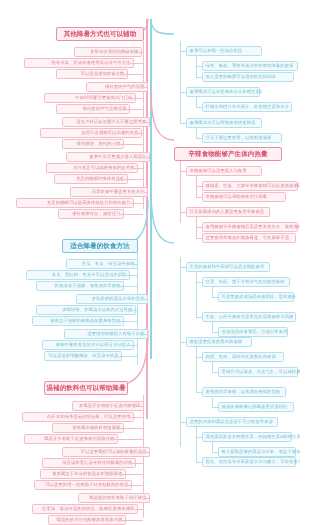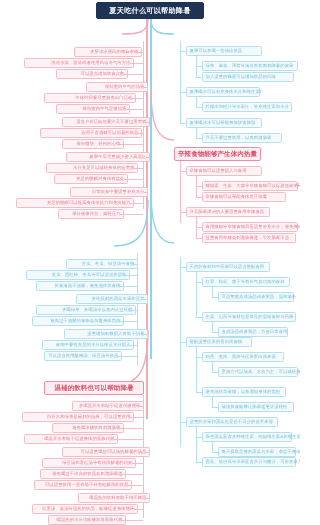--- a/index.html
+++ b/index.html
@@ -62,21 +62,20 @@
   .vrail.pink { background: #f3bcc8; }
   .vrail.cyan { background: #b4e0ee; }
 
   .curve { position: absolute; }
 </style>
 </head>
 <body>
 
 <div id="canvas">
 
-  <div class="title-box">夏天吃什么可以帮助降暑</div>
 
   <div class="spine pink" style="left:146px; top:19px; height:400px;"></div>
   <div class="spine cyan" style="left:150px; top:19px; height:340px;"></div>
 
   <svg class="curve" style="left:120px; top:19px;" width="30" height="22" viewBox="0 0 30 22">
     <path d="M28,0 C28,14 18,15 2,15" stroke="#f2a9b8" stroke-width="1.4" fill="none"></path>
   </svg>
 
   <svg class="curve" style="left:150px; top:19px;" width="26" height="22" viewBox="0 0 26 22">
     <path d="M1,0 C1,14 10,15 24,15" stroke="#8fd4e8" stroke-width="1.4" fill="none"></path>
@@ -91,20 +90,21 @@
   </svg>
 
   <svg class="curve" style="left:150px; top:90px;" width="26" height="52" viewBox="0 0 26 52">
     <path d="M1,0 C1,38 9,50 24,50" stroke="#f2a9b8" stroke-width="1.4" fill="none"></path>
   </svg>
 
   <svg class="curve" style="left:150px; top:190px;" width="26" height="55" viewBox="0 0 26 55">
     <path d="M1,0 C1,40 9,53 24,53" stroke="#8fd4e8" stroke-width="1.4" fill="none"></path>
   </svg>
 
+  <div class="bhead pink" style="left:56px; top:27px; width:88px;">其他降暑方式也可以辅助</div>
   <div class="vrail pink" style="left:143px; top:41px; height:168px;"></div>
 
   <div class="node pink r" style="right:158px; top:47px; width:68px;">多穿冰凉通风的棉麻衣物</div>
   <div class="tick pink" style="left:138px; top:52px;"></div>
   <div class="node pink r" style="right:166px; top:58px; width:110px;">洗冷水澡、游泳或者使用风扇冷气等方法</div>
   <div class="tick pink" style="left:130px; top:63px; width:13px;"></div>
   <div class="node pink r" style="right:172px; top:69px; width:72px;">可以适当增加饮食次数</div>
   <div class="tick pink" style="left:124px; top:74px; width:19px;"></div>
   <div class="node pink r" style="right:152px; top:82px; width:62px;">保持室内空气的流通</div>
   <div class="tick pink" style="left:144px; top:87px; width:4px;"></div>
@@ -124,20 +124,21 @@
   <div class="tick pink" style="left:134px; top:168px; width:9px;"></div>
   <div class="node pink r" style="right:172px; top:174px; width:74px;">充足的睡眠对身体有益处</div>
   <div class="tick pink" style="left:124px; top:179px; width:19px;"></div>
   <div class="node pink r" style="right:152px; top:187px; width:78px;">日常饮食中要适量补充水分</div>
   <div class="tick pink" style="left:144px; top:192px; width:4px;"></div>
   <div class="node pink r" style="right:166px; top:198px; width:118px;">充足的睡眠可以提高身体抵抗力和免疫能力</div>
   <div class="tick pink" style="left:130px; top:203px; width:13px;"></div>
   <div class="node pink r" style="right:176px; top:209px; width:66px;">保持规律作息，减轻压力</div>
   <div class="tick pink" style="left:120px; top:214px; width:23px;"></div>
 
+  <div class="bhead cyan" style="left:62px; top:239px; width:76px;">适合降暑的饮食方法</div>
   <div class="vrail cyan" style="left:137px; top:253px; height:112px;"></div>
 
   <div class="node cyan r" style="right:162px; top:259px; width:72px;">苦瓜、冬瓜、绿豆汤等食物</div>
   <div class="tick cyan" style="left:132px; top:264px; width:6px;"></div>
   <div class="node cyan r" style="right:170px; top:270px; width:104px;">黄瓜、西红柿、冬瓜等可以适当多摄取</div>
   <div class="tick cyan" style="left:124px; top:275px; width:14px;"></div>
   <div class="node cyan r" style="right:176px; top:281px; width:88px;">饮食清淡不油腻，避免油炸类食物</div>
   <div class="tick cyan" style="left:118px; top:286px; width:20px;"></div>
   <div class="node cyan r" style="right:152px; top:294px; width:72px;">多吃新鲜的蔬菜水果和豆类</div>
   <div class="tick cyan" style="left:142px; top:299px; width:5px;"></div>
@@ -145,21 +146,21 @@
   <div class="tick cyan" style="left:130px; top:310px; width:8px;"></div>
   <div class="node cyan r" style="right:176px; top:316px; width:92px;">避免过于油腻的食物会加重身体负担</div>
   <div class="tick cyan" style="left:118px; top:321px; width:20px;"></div>
   <div class="node cyan r" style="right:152px; top:329px; width:84px;">适量增加粗粮摄入有助于消暑</div>
   <div class="tick cyan" style="left:142px; top:334px; width:5px;"></div>
   <div class="node cyan r" style="right:166px; top:340px; width:92px;">食物中要有充足的水分以保证水分摄入</div>
   <div class="tick cyan" style="left:128px; top:345px; width:10px;"></div>
   <div class="node cyan r" style="right:178px; top:351px; width:78px;">可以适当饮用酸梅汤、绿豆汤等饮品</div>
   <div class="tick cyan" style="left:116px; top:356px; width:22px;"></div>
 
-  <div class="bhead pink" style="left:44px; top:381px; width:100px;">温補的飲料也可以帮助降暑</div>
+  <div class="bhead pink" style="left:44px; top:381px; width:84px;">温補的飲料也可以帮助降暑</div>
   <div class="vrail pink" style="left:143px; top:395px; height:123px;"></div>
 
   <div class="node pink r" style="right:156px; top:401px; width:72px;">多喝温开水有助于促进代谢循环</div>
   <div class="tick pink" style="left:138px; top:406px;"></div>
   <div class="node pink r" style="right:166px; top:412px; width:112px;">白开水和绿茶是最好的选择，可以适量饮用</div>
   <div class="tick pink" style="left:130px; top:417px; width:13px;"></div>
   <div class="node pink r" style="right:176px; top:423px; width:72px;">避免喝冰镇饮料刺激肠胃</div>
   <div class="tick pink" style="left:120px; top:428px; width:23px;"></div>
   <div class="node pink r" style="right:182px; top:434px; width:94px;">喝温开水有助于促进身体的新陈代谢</div>
   <div class="tick pink" style="left:114px; top:439px; width:29px;"></div>
@@ -194,21 +195,21 @@
   <div class="tick cyan" style="left:196px; top:107px; width:6px;"></div>
   <div class="node cyan" style="left:202px; top:102px; width:90px;">柠檬水和橙汁等水果汁，补充维生素和水分</div>
 
   <div class="vrail cyan" style="left:180px; top:91px; height:33px;"></div>
   <div class="tick cyan" style="left:180px; top:123px; width:6px;"></div>
   <div class="node cyan" style="left:186px; top:118px; width:76px;">夏季喝冰水可以帮助身体快速降温</div>
   <div class="vrail cyan" style="left:196px; top:128px; height:11px;"></div>
   <div class="tick cyan" style="left:196px; top:138px; width:6px;"></div>
   <div class="node cyan" style="left:202px; top:133px; width:80px;">注意不要过量饮用，以免刺激肠胃</div>
 
-  <div class="bhead pink" style="left:174px; top:147px; width:87px;">辛辣食物能够产生体内热量</div>
+  <div class="bhead pink" style="left:174px; top:147px; width:108px;">辛辣食物能够产生体内热量</div>
   <div class="vrail pink" style="left:180px; top:161px; height:62px;"></div>
 
   <div class="tick pink" style="left:180px; top:171px; width:6px;"></div>
   <div class="node pink" style="left:186px; top:166px; width:76px;">辛辣食物可以适量摄入与食用</div>
   <div class="vrail pink" style="left:196px; top:176px; height:21px;"></div>
   <div class="tick pink" style="left:196px; top:186px; width:6px;"></div>
   <div class="node pink" style="left:202px; top:181px; width:96px;">辣椒素、生姜、大蒜等辛辣食物可以促进血液循环并排汗</div>
   <div class="tick pink" style="left:196px; top:197px; width:6px;"></div>
   <div class="node pink" style="left:202px; top:192px; width:84px;">辛辣食物可以帮助身体发汗排毒</div>
 

